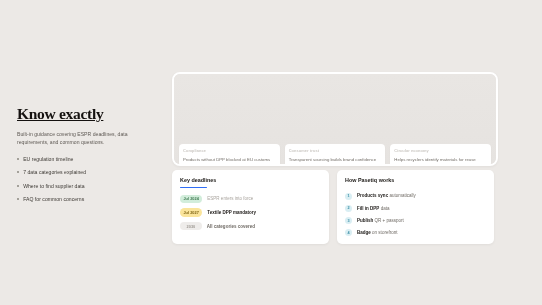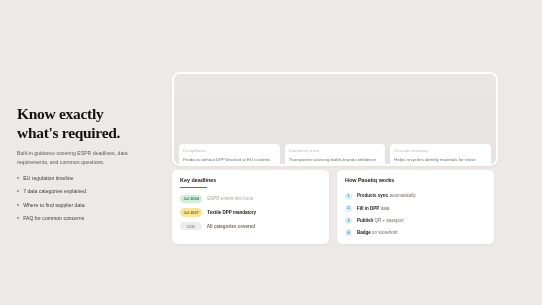--- a/index.html
+++ b/index.html
@@ -14,20 +14,21 @@
   
   .left{position:absolute;left:17px;top:104px;width:132px;}
   .headline{
     font-family:"Liberation Serif", serif;
     font-weight:700;
     font-size:15.5px;
     line-height:1.24;
     letter-spacing:-0.3px;
     color:#14110f;
     margin:0 0 7px 0;
+    text-decoration:underline;
   }
   .subtitle{
     font-size:5.1px;
     line-height:1.62;
     color:#5d5853;
     margin:0 0 9px 0;
     letter-spacing:0.02px;
   }
   .bullets{list-style:none;margin:0;padding:0;}
   .bullets li{
@@ -151,21 +152,20 @@
   .step-text b{color:#1b1815;font-weight:700;}
 </style>
 </head>
 <body>
 
 <div class="stage">
 
   <div class="left">
     <h1 class="headline">
       <span>Know exactly</span><br>
-      <span>what's required.</span>
     </h1>
     <p class="subtitle">Built-in guidance covering ESPR deadlines, data requirements, and common questions.</p>
     <ul class="bullets">
       <li>
         <span class="dot"></span>
         <span>EU regulation timeline</span>
       </li>
       <li>
         <span class="dot"></span>
         <span>7 data categories explained</span>

